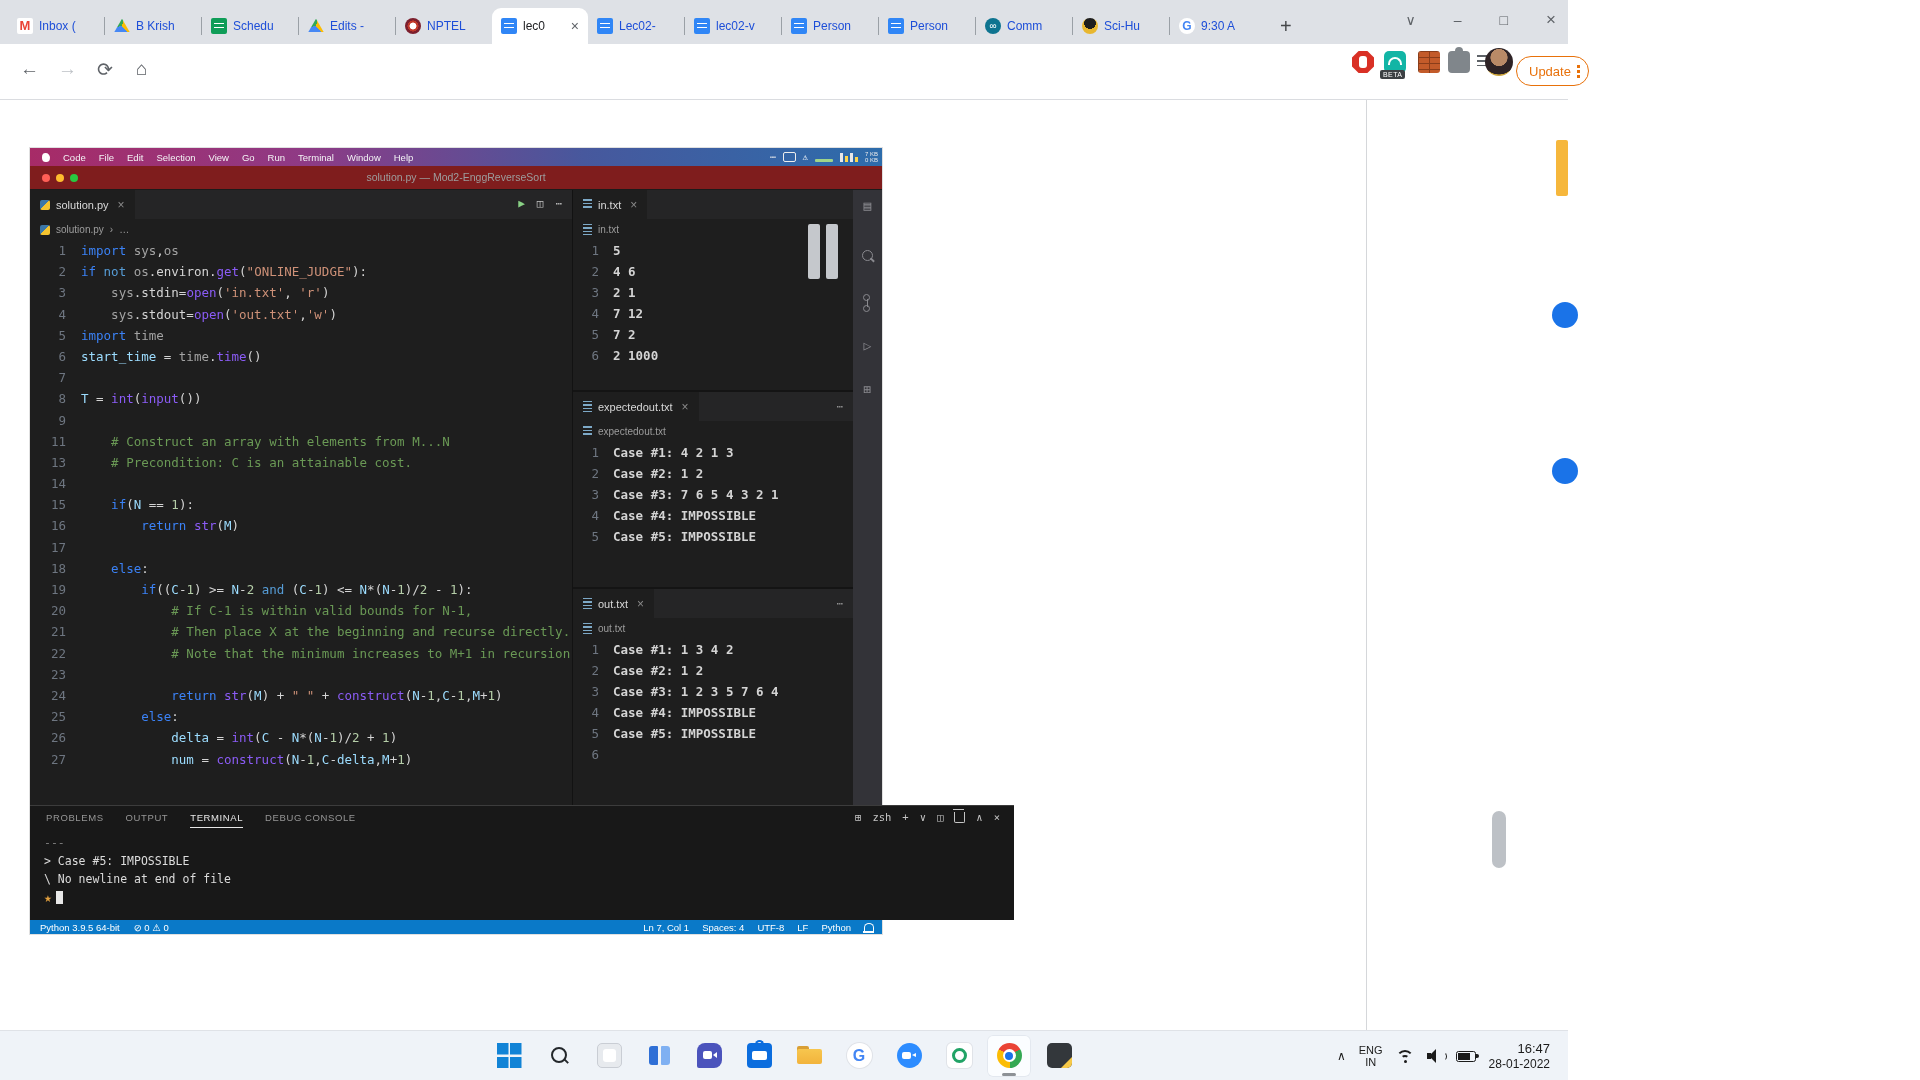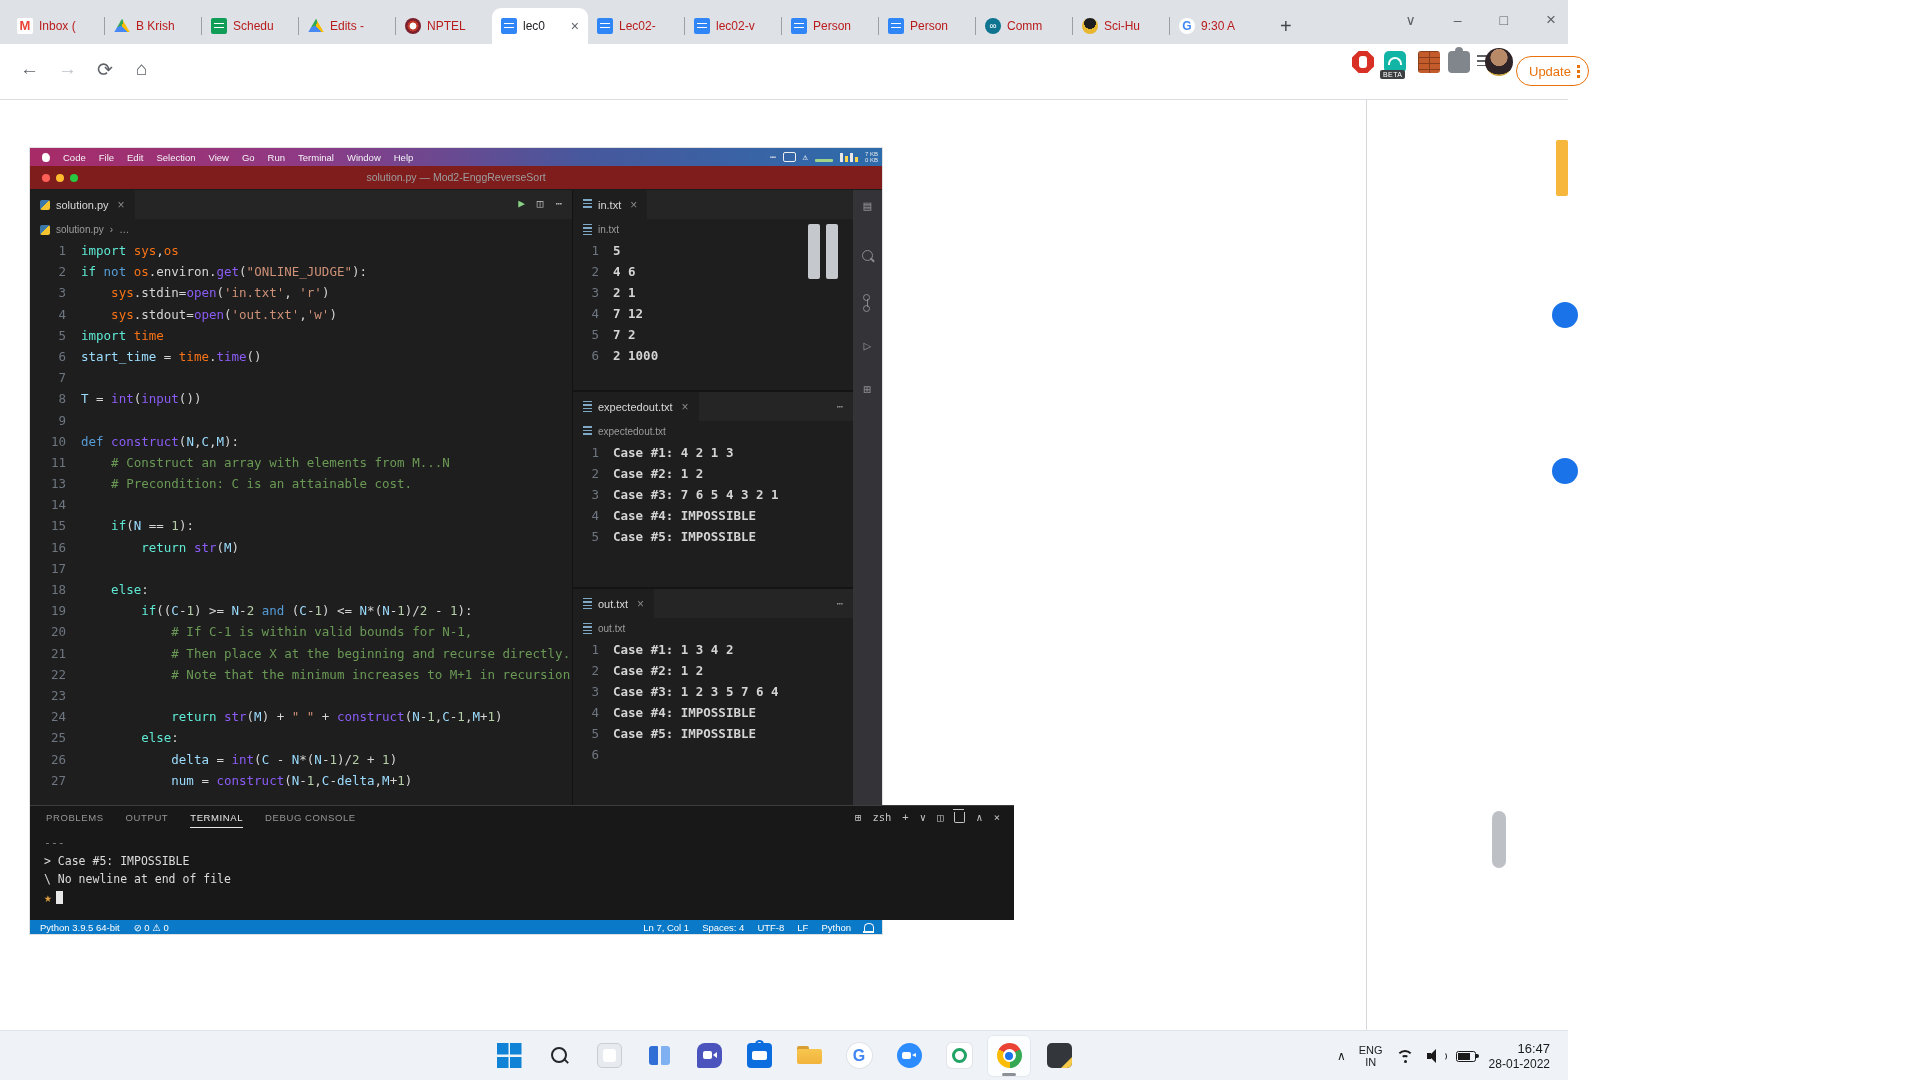--- a/index.html
+++ b/index.html
@@ -3,21 +3,21 @@
 <meta charset="utf-8">
 <style>
   html,body{margin:0;padding:0;background:#fff;width:1920px;height:1080px;overflow:hidden;
     font-family:"Liberation Sans","DejaVu Sans",sans-serif;}
   #screen{position:absolute;left:0;top:0;width:1568px;height:1080px;background:#fff;}
 
   
   #tabstrip{position:absolute;left:0;top:0;width:100%;height:44px;background:#dee1e6;
     display:flex;align-items:flex-end;padding-left:8px;box-sizing:border-box;}
   .tab{height:36px;width:96px;display:flex;align-items:center;gap:6px;padding:0 9px;
-    box-sizing:border-box;font-size:12px;color:#b91c1c;position:relative;flex:none;}
+    box-sizing:border-box;font-size:12px;color:#1d4ed8;position:relative;flex:none;}
   .tab.active{background:#fff;border-radius:9px 9px 0 0;color:#202124;}
   .tab-title{white-space:nowrap;overflow:hidden;flex:1;}
   .tab-close{font-size:14px;color:#5f6368;}
   .tsep{width:1px;height:18px;background:#9aa0a6;margin-bottom:9px;flex:none;}
   .newtab{font-size:20px;color:#45474a;margin:0 0 6px 14px;}
   #wincontrols{position:absolute;right:12px;top:0;height:40px;display:flex;align-items:center;gap:38px;
     color:#5f6368;font-size:14px;}
   .favicon{width:16px;height:16px;flex:none;position:relative;border-radius:2px;}
   .fv-gmail{background:#fff;}
   .fv-gmail::after{content:"M";position:absolute;inset:0;color:#ea4335;font-weight:bold;font-size:13px;line-height:16px;text-align:center;}
@@ -107,21 +107,21 @@
   .fico{width:9px;height:11px;flex:none;
     background:repeating-linear-gradient(#7da9c7 0 1.5px,transparent 1.5px 3.5px);}
   .edactions{position:absolute;right:10px;top:7px;display:flex;gap:12px;align-items:center;color:#c5c5c5;font-size:11px;}
   .playic{color:#89d185;font-size:11px;}
   .vcrumb{position:absolute;left:10px;height:21px;display:flex;align-items:center;gap:6px;color:#9c9c9c;
     font-size:10px;font-family:"Liberation Sans",sans-serif;}
   #codelines{position:absolute;left:0;top:50px;bottom:0;width:100%;overflow:hidden;}
   .cl{display:flex;height:21.2px;line-height:21.2px;font-size:12.5px;}
   .cl .ln{width:36px;text-align:right;margin-right:15px;color:#6e7681;flex:none;}
   .lt{white-space:pre;}
-  .c-k{color:#5eead4}.c-b{color:#569cd6}.c-f{color:#8b5cf6}.c-t{color:#f97316}
+  .c-k{color:#3b82f6}.c-b{color:#569cd6}.c-f{color:#8b5cf6}.c-t{color:#a3a3a3}
   .c-v{color:#9cdcfe}.c-s{color:#ce9178}.c-n{color:#b5cea8}.c-c{color:#6a9955}.c-p{color:#d4d4d4}
 
   #vpanes{position:absolute;left:543px;top:0;width:280px;height:615px;background:#1e1e1e;}
   .pane{position:absolute;left:0;width:100%;}
   .plines .cl{height:21px;line-height:21px;font-weight:bold;color:#d4d4d4;}
   .plines .cl .ln{width:26px;margin-right:14px;font-weight:normal;}
   .pmore{position:absolute;right:10px;top:8px;color:#9a9a9a;font-size:11px;}
   .grayblock{position:absolute;top:34px;width:12px;height:55px;background:#d2d5d9;border-radius:2px;opacity:.93;}
 
   #vactivity{position:absolute;left:823px;top:42px;width:29px;height:730px;background:#333338;
@@ -410,24 +410,20 @@
               </div>
               <div class="cl">
                 <span class="ln">8</span>
                 <span class="lt"><span class="c-v">T</span><span class="c-p"> = </span><span class="c-f">int</span><span class="c-p">(</span><span class="c-f">input</span><span class="c-p">())</span></span>
               </div>
               <div class="cl">
                 <span class="ln">9</span>
                 <span class="lt"></span>
               </div>
               <div class="cl">
-                <span class="ln">10</span>
-                <span class="lt"><span class="c-b">def</span><span class="c-p"> </span><span class="c-f">construct</span><span class="c-p">(</span><span class="c-v">N</span><span class="c-p">,</span><span class="c-v">C</span><span class="c-p">,</span><span class="c-v">M</span><span class="c-p">):</span></span>
-              </div>
-              <div class="cl">
                 <span class="ln">11</span>
                 <span class="lt"><span class="c-p">    </span><span class="c-c"># Construct an array with elements from M...N</span></span>
               </div>
               <div class="cl">
                 <span class="ln">13</span>
                 <span class="lt"><span class="c-p">    </span><span class="c-c"># Precondition: C is an attainable cost.</span></span>
               </div>
               <div class="cl">
                 <span class="ln">14</span>
                 <span class="lt"></span>

